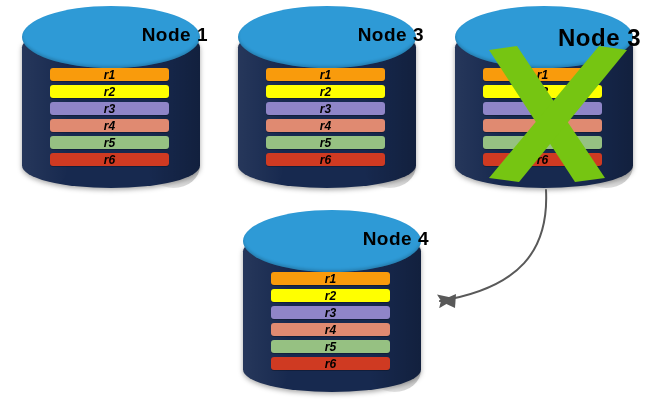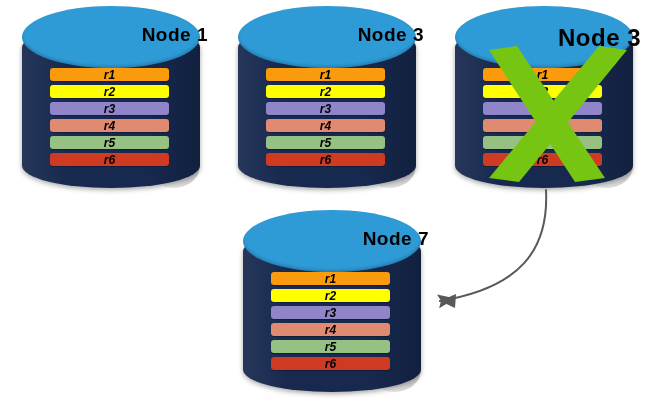--- a/index.html
+++ b/index.html
@@ -174,21 +174,21 @@
       </g>
     </svg>
   </div>
 
   <div class="node" style="left:243px; top:210px; width:178px; height:182px;">
     <div class="cyl-body" style="top:22px; height:160px;">
       <div class="cyl-shade-left"></div>
       <div class="cyl-shade-right"></div>
     </div>
     <div class="cyl-top" style="top:0px; height:62px;"></div>
-    <div class="node-title" style="top:18px; font-size:19px;">Node  7</div>
+    <div class="node-title" style="top:18px; font-size:19px;">Node  4</div>
     <div class="records" style="left:28px; top:62px; width:119px; gap:4px;">
       <div class="rec" style="background:#f99b0c; height:13px; font-size:12px;">r1</div>
       <div class="rec" style="background:#ffff00; height:13px; font-size:12px;">r2</div>
       <div class="rec" style="background:#8f85c8; height:13px; font-size:12px;">r3</div>
       <div class="rec" style="background:#e08a71; height:13px; font-size:12px;">r4</div>
       <div class="rec" style="background:#96c182; height:13px; font-size:12px;">r5</div>
       <div class="rec" style="background:#cf3a22; height:13px; font-size:12px;">r6</div>
     </div>
   </div>
 

